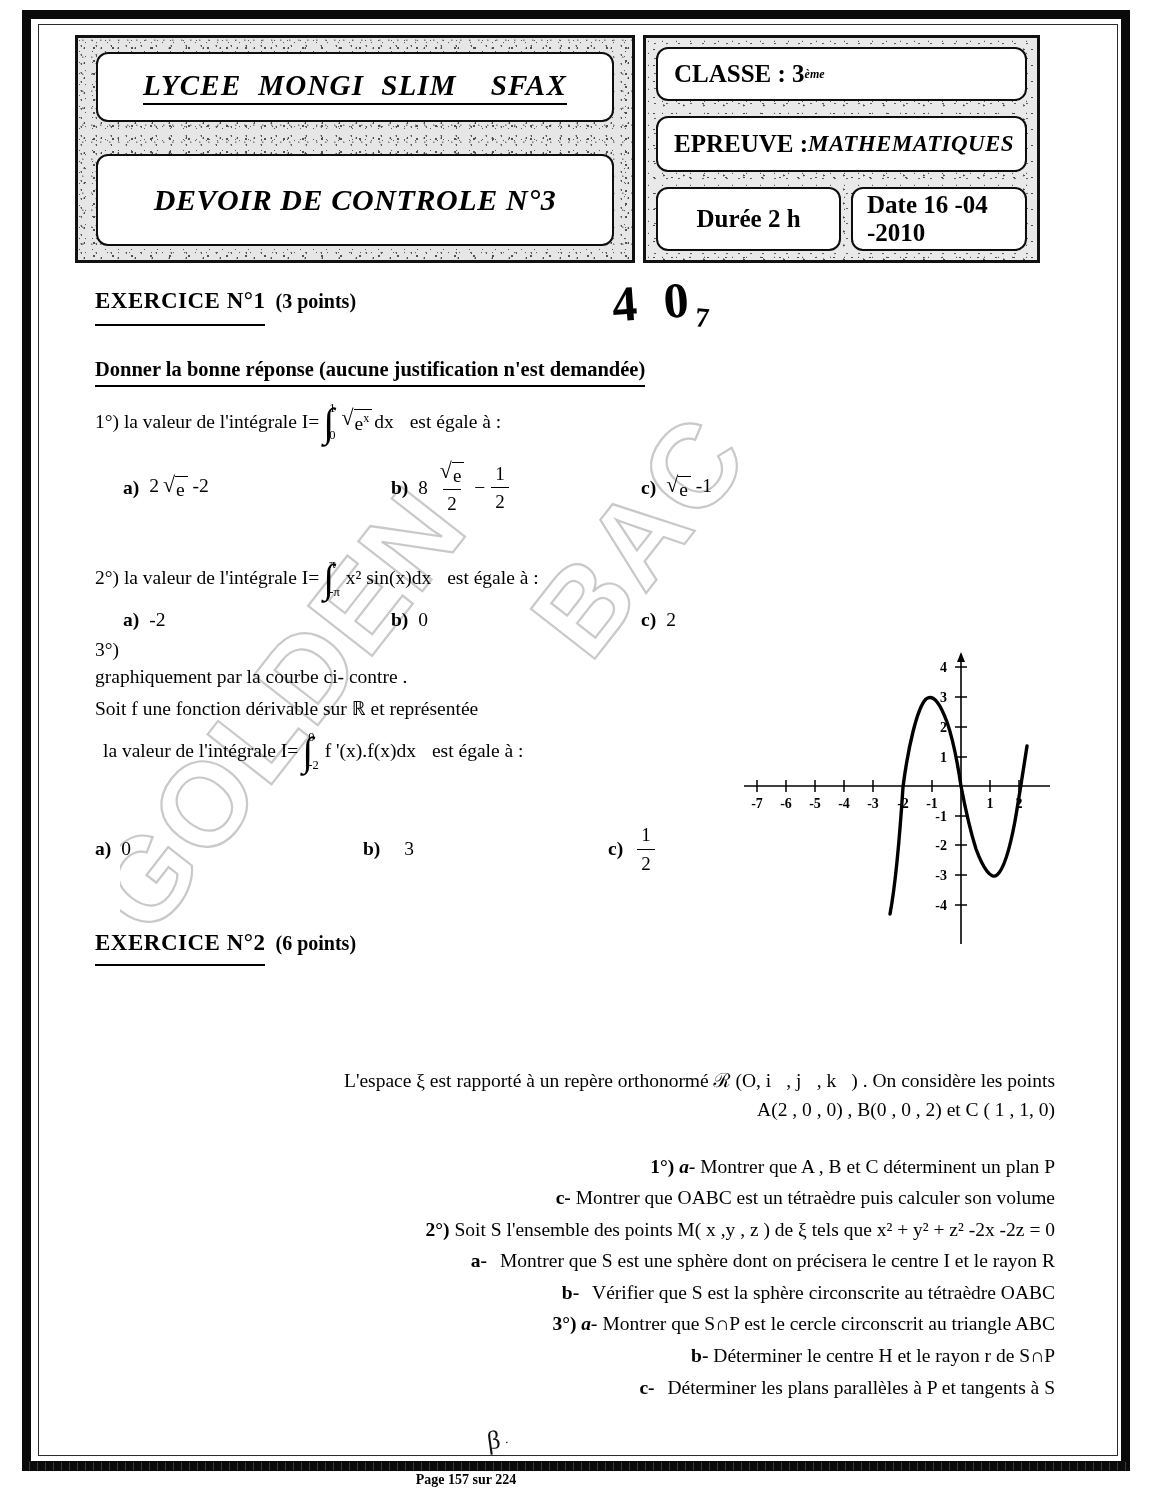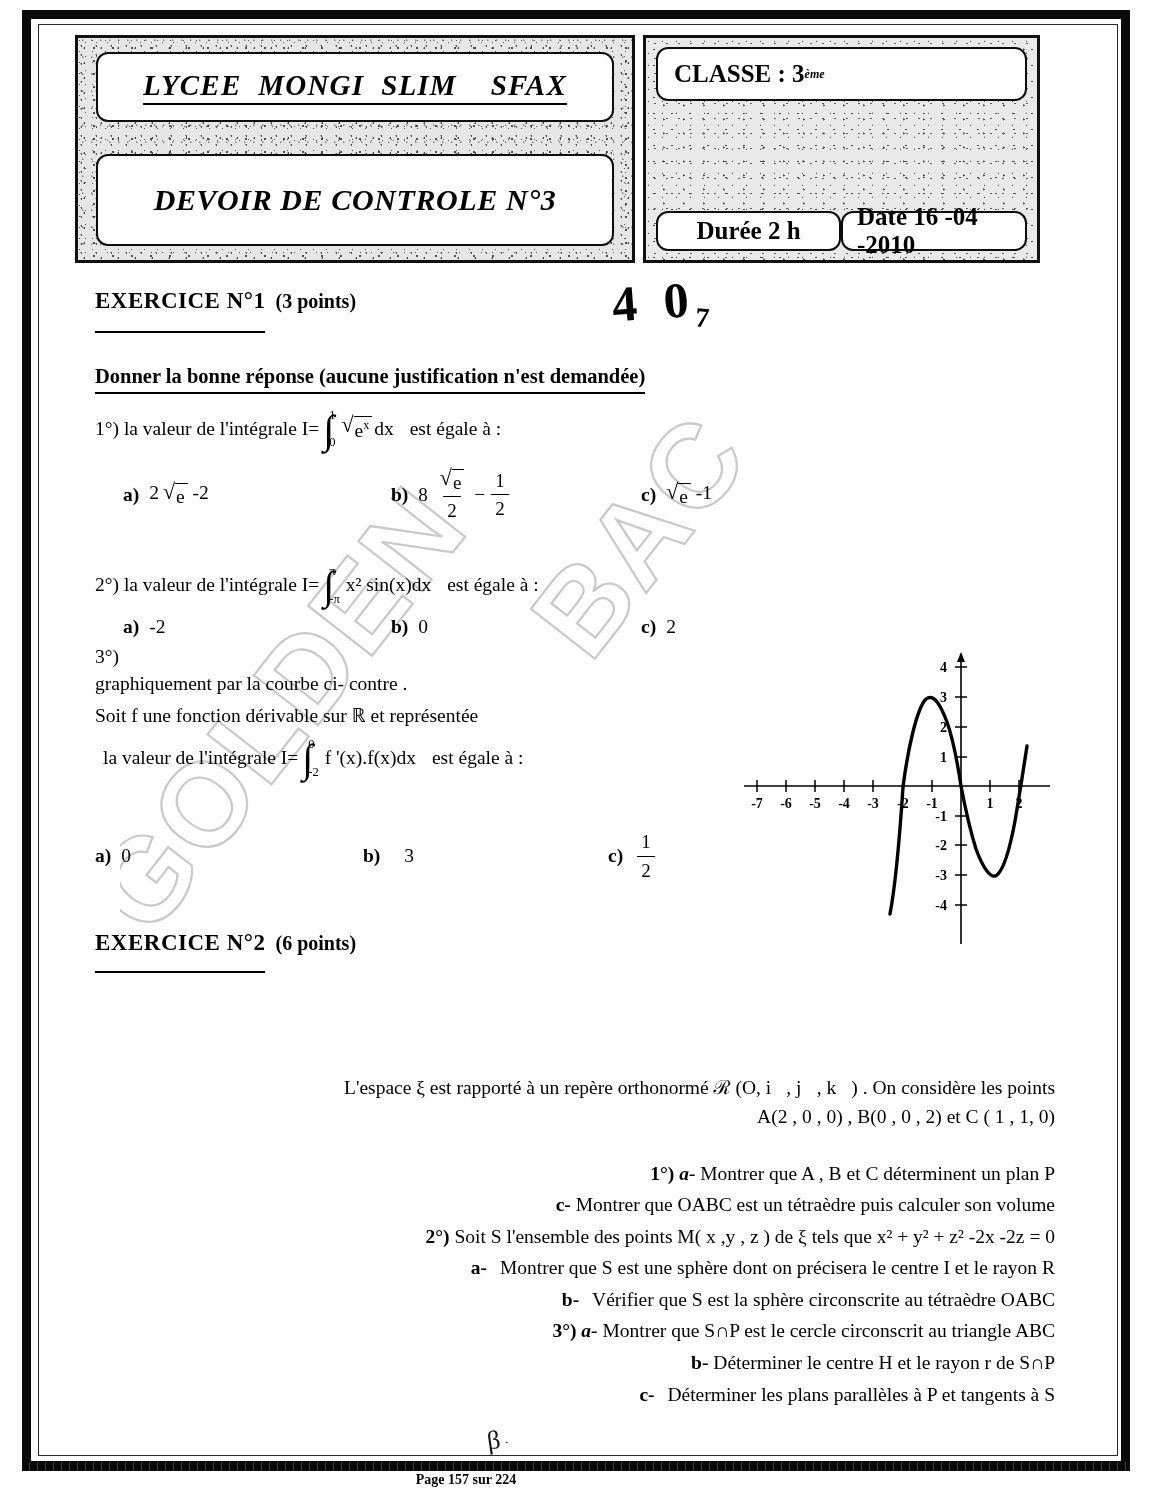--- a/index.html
+++ b/index.html
@@ -125,21 +125,21 @@
   .devoir-box { height: 92px; }
   .devoir-text {
     font-family: "Liberation Serif", serif;
     font-style: italic;
     font-weight: bold;
     font-size: 30px;
     letter-spacing: 0.6px;
   }
   .classe-box { height: 54px; justify-content: flex-start; padding-left: 16px; }
   .epreuve-box { height: 56px; justify-content: flex-start; padding-left: 16px; }
-  .hdr-row-bottom { display: flex; height: 40px; }
+  .hdr-row-bottom { display: flex; gap: 10px; height: 64px; }
   .duree-box { width: 185px; }
   .date-box { flex: 1; justify-content: flex-start; padding-left: 14px; }
 
   .lbl-bold {
     font-family: "Liberation Serif", serif;
     font-weight: bold;
     font-size: 25px;
   }
   .lbl-ital {
     font-family: "Liberation Serif", serif;
@@ -157,21 +157,21 @@
     width: 960px;
     z-index: 6;
     font-size: 19.5px;
     line-height: 1.35;
   }
   .ex-title {
     font-weight: bold;
     font-size: 23px;
     display: inline-block;
     border-bottom: 2.5px solid #000;
-    padding-bottom: 15px;
+    padding-bottom: 8px;
     letter-spacing: 0.5px;
   }
   .ex-pts { font-size: 20px; font-weight: bold; margin-left: 10px; }
   .row-title { display: flex; align-items: baseline; }
 
   .handwrite {
     position: absolute;
     left: 612px; top: 272px;
     font-family: "Liberation Serif", serif;
     font-weight: bold;
@@ -341,20 +341,24 @@
       </div>
       <div class="wbox devoir-box">
         <span class="devoir-text">DEVOIR DE CONTROLE N°3</span>
       </div>
     </div>
 
     <div class="hdr-right">
       <div class="wbox classe-box">
         <span class="lbl-bold">CLASSE : 3</span>
           <sup class="sm">ème</sup>
+      </div>
+      <div class="wbox epreuve-box">
+        <span class="lbl-bold">EPREUVE : </span>
+        <span class="lbl-ital">MATHEMATIQUES</span>
       </div>
       <div class="hdr-row-bottom">
         <div class="wbox duree-box">
           <span class="lbl-bold">Durée  2 h</span>
         </div>
         <div class="wbox date-box">
           <span class="lbl-bold">Date 16 -04 -2010</span>
         </div>
       </div>
     </div>

